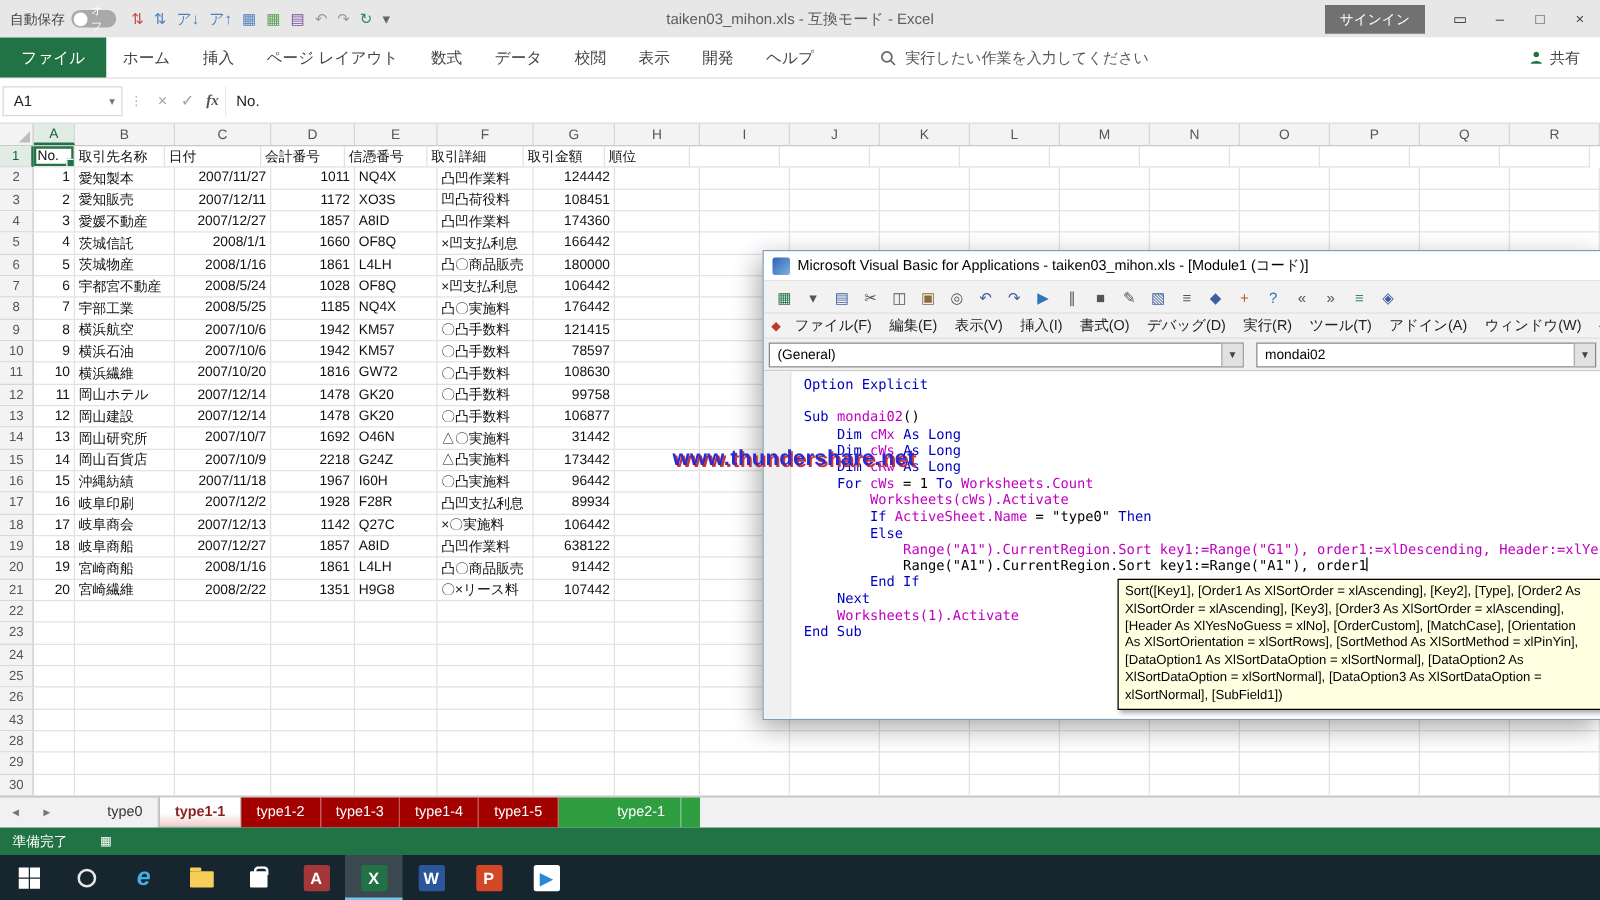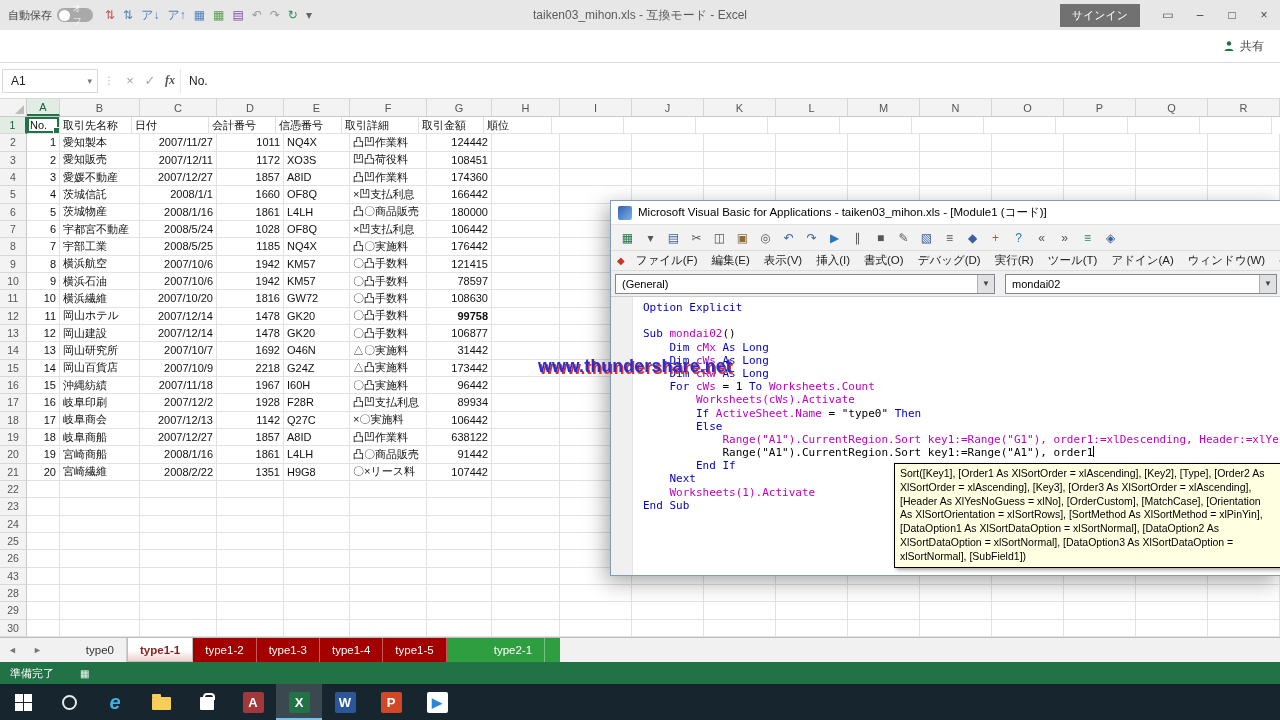--- a/index.html
+++ b/index.html
@@ -128,20 +128,39 @@
   <div class="tb-right">
     <span class="signin">サインイン</span>
     <span class="tb-btn">▭</span>
     <span class="tb-btn">–</span>
     <span class="tb-btn">□</span>
     <span class="tb-btn">×</span>
   </div>
 </div>
 
 <div class="ribbon-tabs">
+  <div id="ribbontabs" style="display:flex;align-items:stretch">
+      <div class="rtab file">ファイル</div>
+      <div class="rtab">ホーム</div>
+      <div class="rtab">挿入</div>
+      <div class="rtab">ページ レイアウト</div>
+      <div class="rtab">数式</div>
+      <div class="rtab">データ</div>
+      <div class="rtab">校閲</div>
+      <div class="rtab">表示</div>
+      <div class="rtab">開発</div>
+      <div class="rtab">ヘルプ</div>
+    </div>
+  <div class="search">
+    <svg width="13" height="13" viewBox="0 0 13 13">
+        <circle cx="5.5" cy="5.5" r="4" fill="none" stroke="#666" stroke-width="1.4"></circle>
+        <line x1="8.6" y1="8.6" x2="12" y2="12" stroke="#666" stroke-width="1.4"></line>
+      </svg>
+    <span>実行したい作業を入力してください</span>
+  </div>
   <div class="share">
     <svg width="12" height="12" viewBox="0 0 12 12">
         <circle cx="6" cy="3.5" r="2.2" fill="#217346"></circle>
         <path d="M1.5 11c.5-3 8.5-3 9 0z" fill="#217346"></path>
       </svg>
     <span>共有</span>
   </div>
 </div>
 
 <div class="formula-bar">
@@ -411,21 +430,21 @@
         <div class="cell" style="width: 72px;"></div>
       </div>
       <div class="grid-row">
         <div class="rh">12</div>
         <div class="cell" style="width: 33px; justify-content: flex-end;">11</div>
         <div class="cell" style="width: 80px;">岡山ホテル</div>
         <div class="cell" style="width: 77px; justify-content: flex-end;">2007/12/14</div>
         <div class="cell" style="width: 67px; justify-content: flex-end;">1478</div>
         <div class="cell" style="width: 66px;">GK20</div>
         <div class="cell" style="width: 77px;">〇凸手数料</div>
-        <div class="cell" style="width: 65px; justify-content: flex-end; font-weight: bold;">99758</div>
+        <div class="cell" style="width: 65px; justify-content: flex-end;">99758</div>
         <div class="cell" style="width: 68px;"></div>
         <div class="cell" style="width: 72px;"></div>
         <div class="cell" style="width: 72px;"></div>
         <div class="cell" style="width: 72px;"></div>
         <div class="cell" style="width: 72px;"></div>
         <div class="cell" style="width: 72px;"></div>
         <div class="cell" style="width: 72px;"></div>
         <div class="cell" style="width: 72px;"></div>
         <div class="cell" style="width: 72px;"></div>
         <div class="cell" style="width: 72px;"></div>

